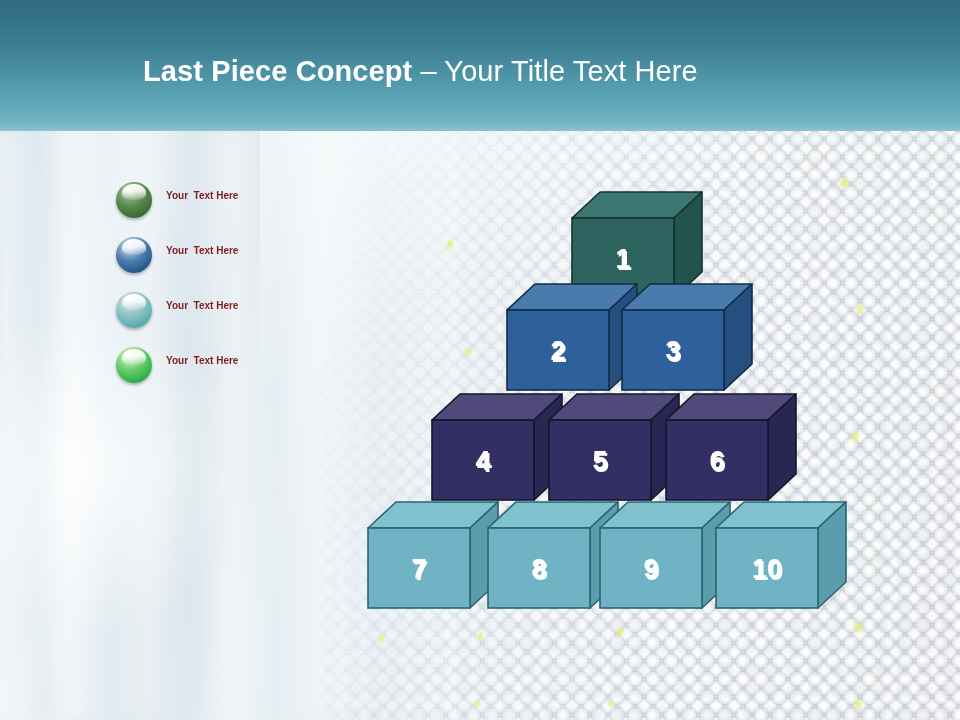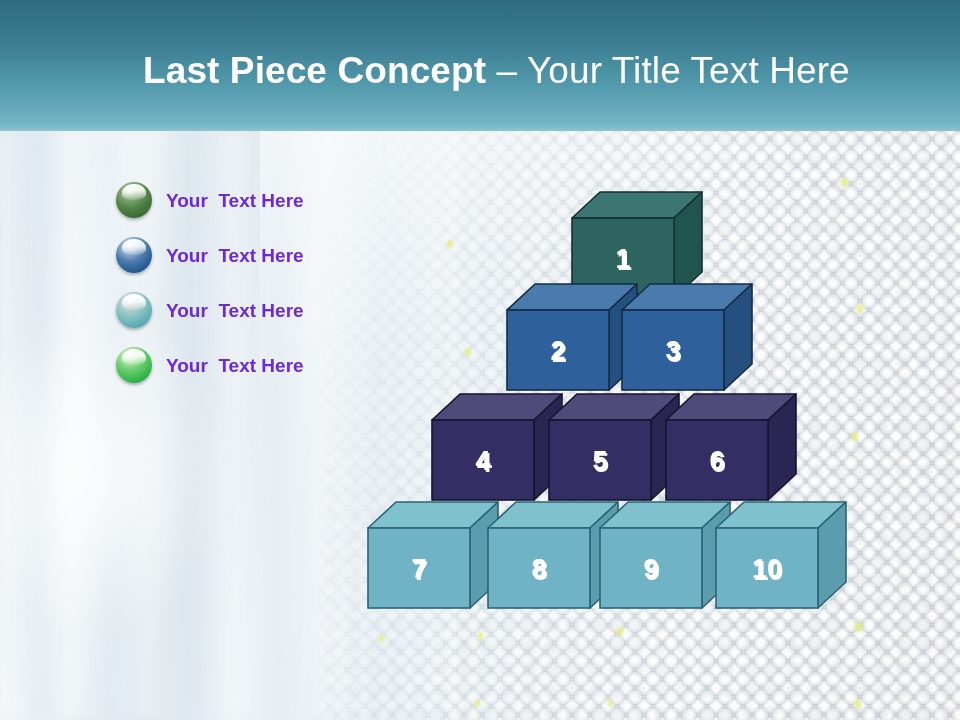--- a/index.html
+++ b/index.html
@@ -99,21 +99,21 @@
     position: absolute;
     left: 0; top: 0;
     width: 960px; height: 131px;
     background: linear-gradient(180deg, #2e6b80 0%, #3d7e92 34%, #539bad 66%, #72b3c3 93%, #8cc2ce 100%);
   }
   .header-title {
     position: absolute;
     left: 143px;
     top: 49px;
     color: #ffffff;
-    font-size: 37px;
+    font-size: 29px;
     line-height: 44px;
     white-space: nowrap;
     letter-spacing: 0.1px;
   }
   .title-bold { font-weight: bold; }
   .title-light { font-weight: normal; }
 
   
   .bullets {
     position: absolute;
@@ -138,23 +138,23 @@
     position: absolute;
     left: 17%; top: 6%;
     width: 66%; height: 44%;
     border-radius: 50% 50% 55% 55% / 62% 62% 38% 38%;
     background: linear-gradient(180deg, rgba(255,255,255,0.98) 0%, rgba(255,255,255,0.85) 45%, rgba(255,255,255,0.12) 100%);
   }
   .bullet-label {
     position: absolute;
     left: 50px;
     top: 8px;
-    font-size: 19px;
+    font-size: 10px;
     font-weight: bold;
-    color: #6d28d9;
+    color: #7f1d1d;
     white-space: pre;
   }
 
   
   .pyramid {
     position: absolute;
     left: 0; top: 0;
     width: 960px; height: 720px;
     pointer-events: none;
   }

